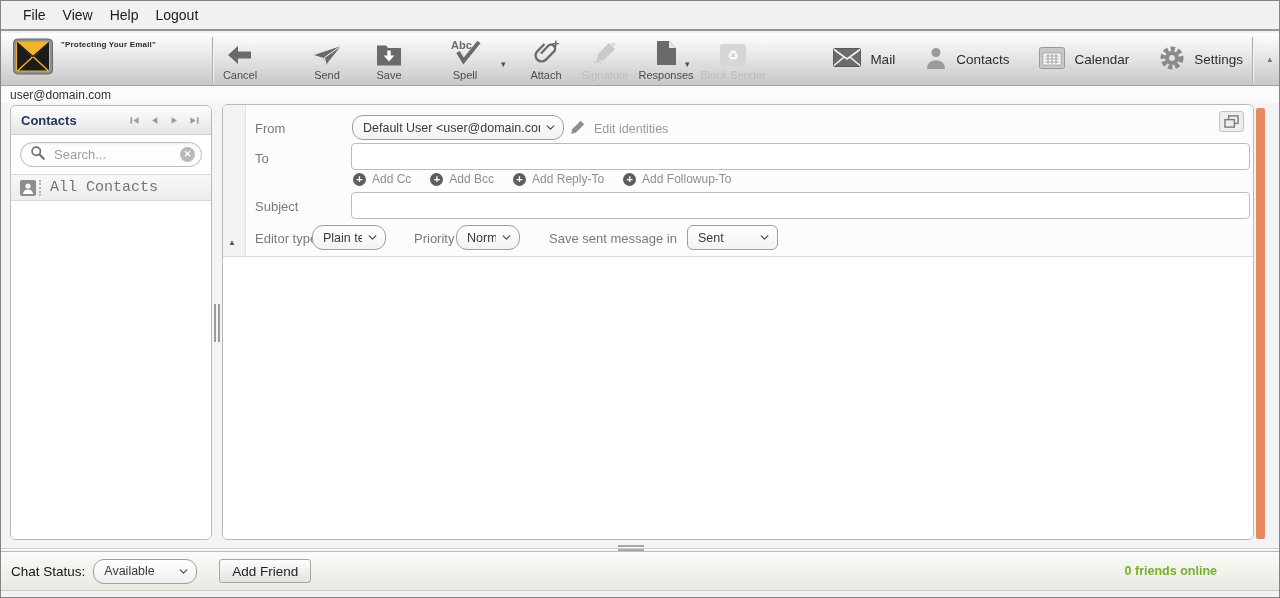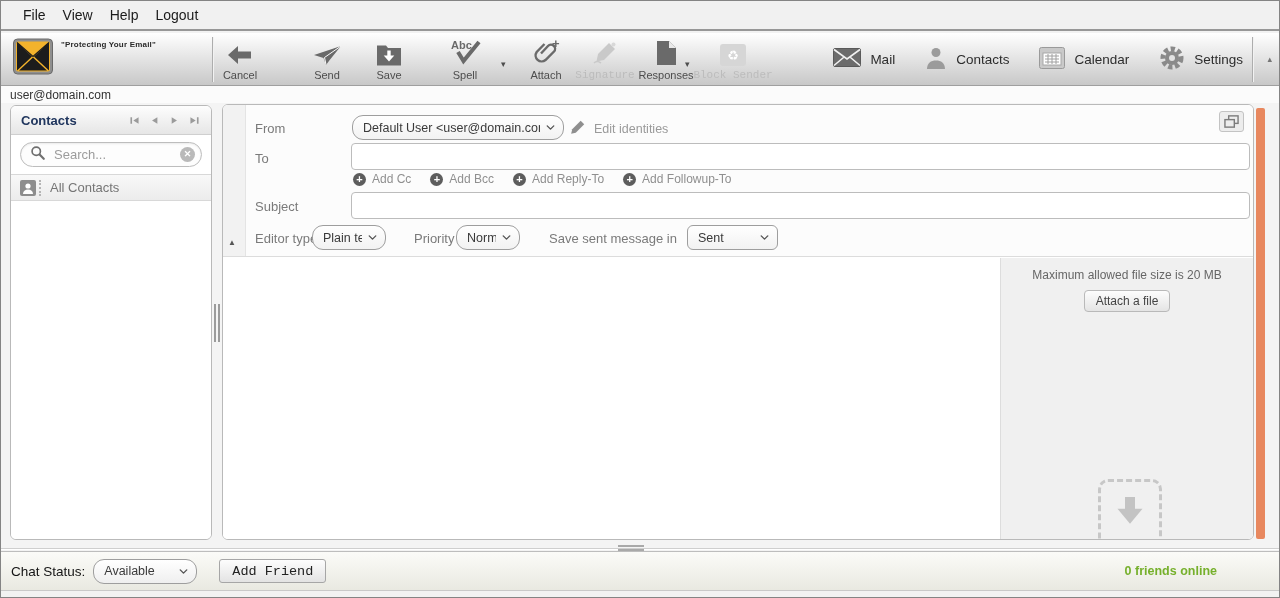--- a/index.html
+++ b/index.html
@@ -24,21 +24,21 @@
   .brand-text { display:flex; flex-direction:column; margin-top:2px; }
   .brand-tagline { font-size:8px; font-weight:bold; color:#2b2b2b; letter-spacing:0.2px; }
   .brand-name { font-size:27px; font-weight:bold; color:#141414; letter-spacing:-1px; line-height:1.05; }
   .brand-tm { font-size:9px; font-weight:bold; vertical-align:super; letter-spacing:0; }
   .tb-sep { position:absolute; top:4px; height:45px; width:0;
     border-left:1px solid #adadad; border-right:1px solid #f2f2f2; }
   .tb-btn { position:absolute; top:5px; width:60px; height:43px; display:flex; flex-direction:column;
     align-items:center; justify-content:flex-end; gap:3px; cursor:default; }
   .tb-btn .ico { height:26px; display:flex; align-items:flex-end; justify-content:center; }
   .tb-btn .lbl { font-size:11px; color:#4d4d4d; white-space:nowrap; }
-  .tb-btn.disabled .lbl { color:#bcbcbc;font-family:Liberation Mono, monospace; }
+  .tb-btn.disabled .lbl { color:#bcbcbc; }
   .dd-arrow { position:absolute; top:26px; font-size:9px; color:#4d4d4d; }
   .tb-nav { position:absolute; right:36px; top:0; height:100%; display:flex; align-items:center; gap:30px; }
   .tb-nav-item { display:flex; align-items:center; gap:9px; font-size:13.5px; color:#2d2d2d; cursor:default; }
   .tb-collapse { position:absolute; right:7px; top:21px; font-size:9px; color:#767676; }
   .block-ico { width:26px; height:22px; background:#d6d6d6; border-radius:3px;
     display:flex; align-items:center; justify-content:center; }
   .block-ico .recycle { color:#fff; font-size:13px; line-height:1; }
 
   
   .email-strip { position:absolute; top:86px; left:1px; right:1px; height:17px; background:#fbfbfb; }
@@ -60,21 +60,21 @@
   .sb-search input { border:none; outline:none; background:transparent; flex:1; min-width:0;
     font-size:13px; color:#444; margin-left:7px; font-family:inherit; }
   .sb-search input::placeholder { color:#9c9c9c; }
   .sb-clear { flex:none; width:15px; height:15px; border-radius:50%; background:#b9b9b9; color:#fff;
     font-size:9px; line-height:15px; text-align:center; font-weight:bold; cursor:default; }
   .sb-group { height:27px; flex:none; background:linear-gradient(#f8f8f8,#ececec);
     border-top:1px solid #d8d8d8; border-bottom:1px solid #d8d8d8;
     display:flex; align-items:center; padding-left:9px; cursor:default; }
   .sb-group svg { width:16px; height:16px; display:block; }
   .sb-group .dots { height:16px; border-left:2px dotted #b5b5b5; margin:0 9px 0 3px; }
-  .sb-group .lbl { font-size:13px; color:#757575; }
+  .sb-group .lbl { font-size:15px; color:#757575;font-family:Liberation Mono, monospace; }
   .sb-list { flex:1; background:#fff; }
   .sb-footer { flex:none; height:35px; background:linear-gradient(#ffffff,#dbdbdb);
     border-top:1px solid #cccccc; display:flex; align-items:center; padding-left:14px; }
   .sbf-btn { font-size:14px; font-weight:bold; color:#ababab; cursor:default; }
   .sbf-btn sup { font-size:11px; position:relative; top:-2px; left:1px; }
   .sbf-sep { width:1px; height:22px; background:#e3e3e3; margin:0 13px; }
 
   
   .splitter { position:absolute; left:214px; top:304px; width:8px; height:38px; display:flex; gap:2px; z-index:7; }
   .splitter i { display:block; width:2px; height:100%; background:#9b9b9b; }
@@ -132,21 +132,21 @@
   .chat-grip { position:absolute; left:618px; top:544px; width:26px; height:8px; z-index:7;
     display:flex; flex-direction:column; gap:2px; justify-content:center; }
   .chat-grip i { display:block; height:2px; background:#a9a9a9; }
   .chatbar { position:absolute; left:1px; right:1px; top:551px; height:40px;
     background:linear-gradient(#fbfbf8,#e9e9e1); border-top:1px solid #bdbdbd; border-bottom:1px solid #c9c9c9;
     display:flex; align-items:center; padding:0 10px; z-index:6; }
   .chat-label { font-size:13.5px; color:#141414; }
   .chat-select { width:104px; margin-left:8px; background:linear-gradient(#ffffff,#efefef); }
   .add-friend-btn { margin-left:22px; height:24px; padding:2px 12px; font-size:13.5px; color:#222;
     border:1px solid #a6a6a6; border-radius:3px; background:linear-gradient(#fdfdfd,#e3e3e3);
-    font-family:Liberation Mono, monospace; cursor:default; }
+    font-family:Liberation Sans, sans-serif; cursor:default; }
   .friends-online { position:absolute; right:62px; font-size:12.5px; font-weight:bold; color:#76b02c; }
 </style>
 </head>
 <body>
 
 <div class="menubar">
   <span class="menu-item">File</span>
   <span class="menu-item">View</span>
   <span class="menu-item">Help</span>
   <span class="menu-item">Logout</span>
@@ -434,29 +434,20 @@
     <div class="popout">
       <svg width="17" height="15" viewBox="0 0 18 16">
         <rect x="6" y="2" width="10" height="8" fill="none" stroke="#7c7c7c" stroke-width="1.5"></rect>
         <rect x="2" y="6" width="10" height="8" fill="#ededed" stroke="#7c7c7c" stroke-width="1.5"></rect>
       </svg>
     </div>
   </div>
 
   <div class="c-body">
     <div class="c-body-edit" contenteditable="true" style=""></div>
-    <div class="attach-panel">
-      <div class="max-size">Maximum allowed file size is 20 MB</div>
-      <button class="attach-file-btn">Attach a file</button>
-      <div class="dropzone">
-        <svg viewBox="0 0 24 24">
-          <path d="M8 1.5 h8 v9.5 h6 L12 23 2 11 h6 Z" fill="#c3c3c3"></path>
-        </svg>
-      </div>
-    </div>
   </div>
 </div>
 
 <div class="v-scrollbar"></div>
 
 <div class="pre-chat-line"></div>
 <div class="chat-grip">
     <i></i>
     <i></i>
   </div>

